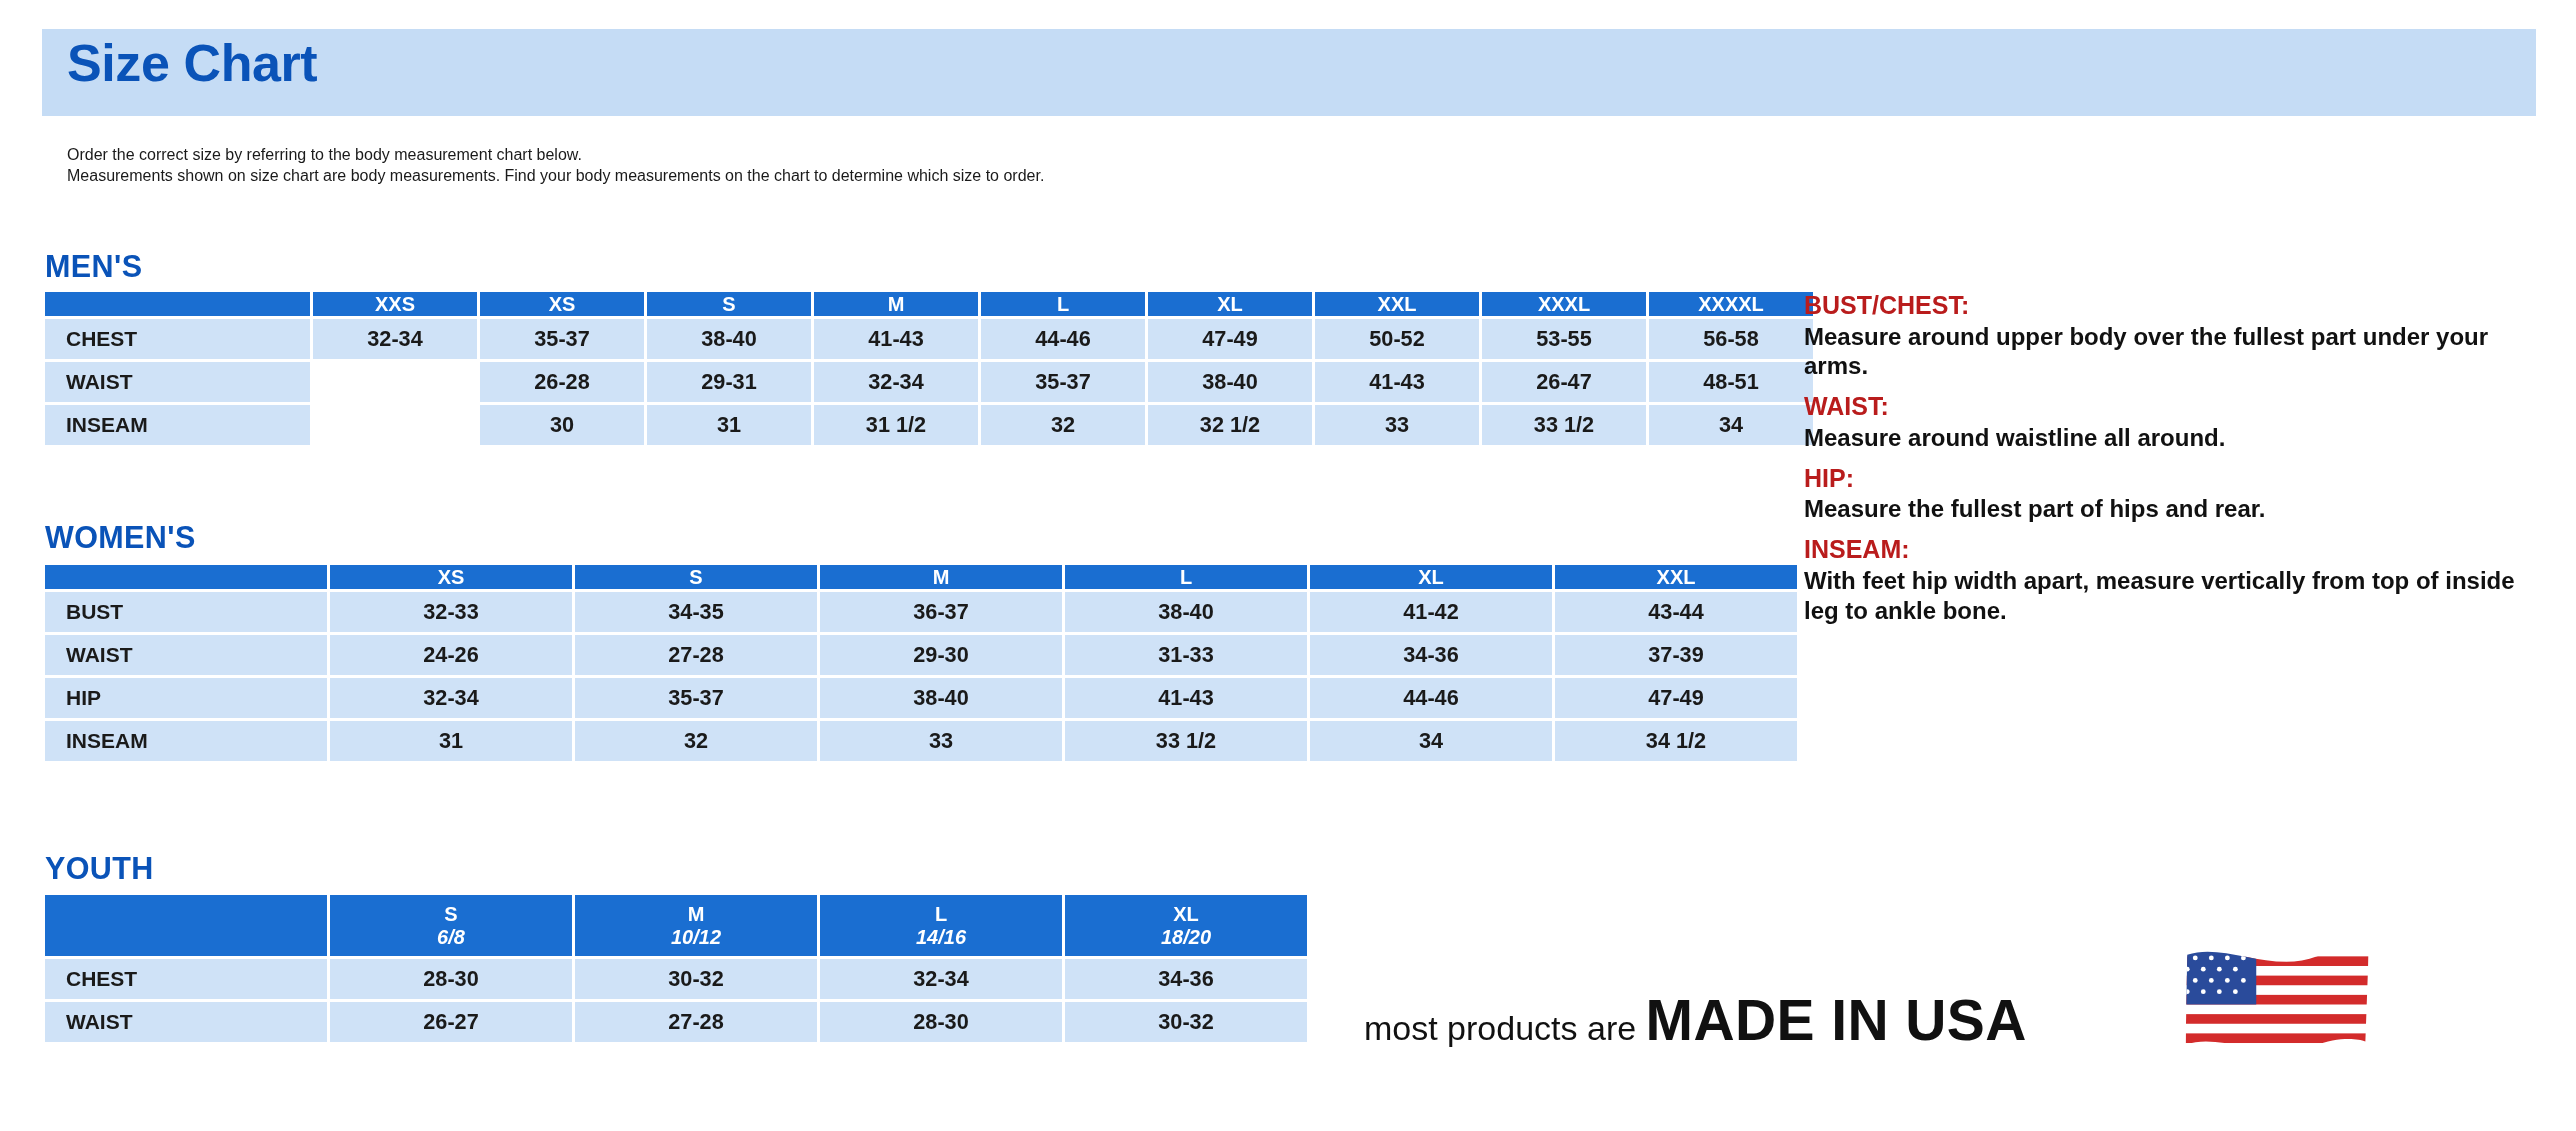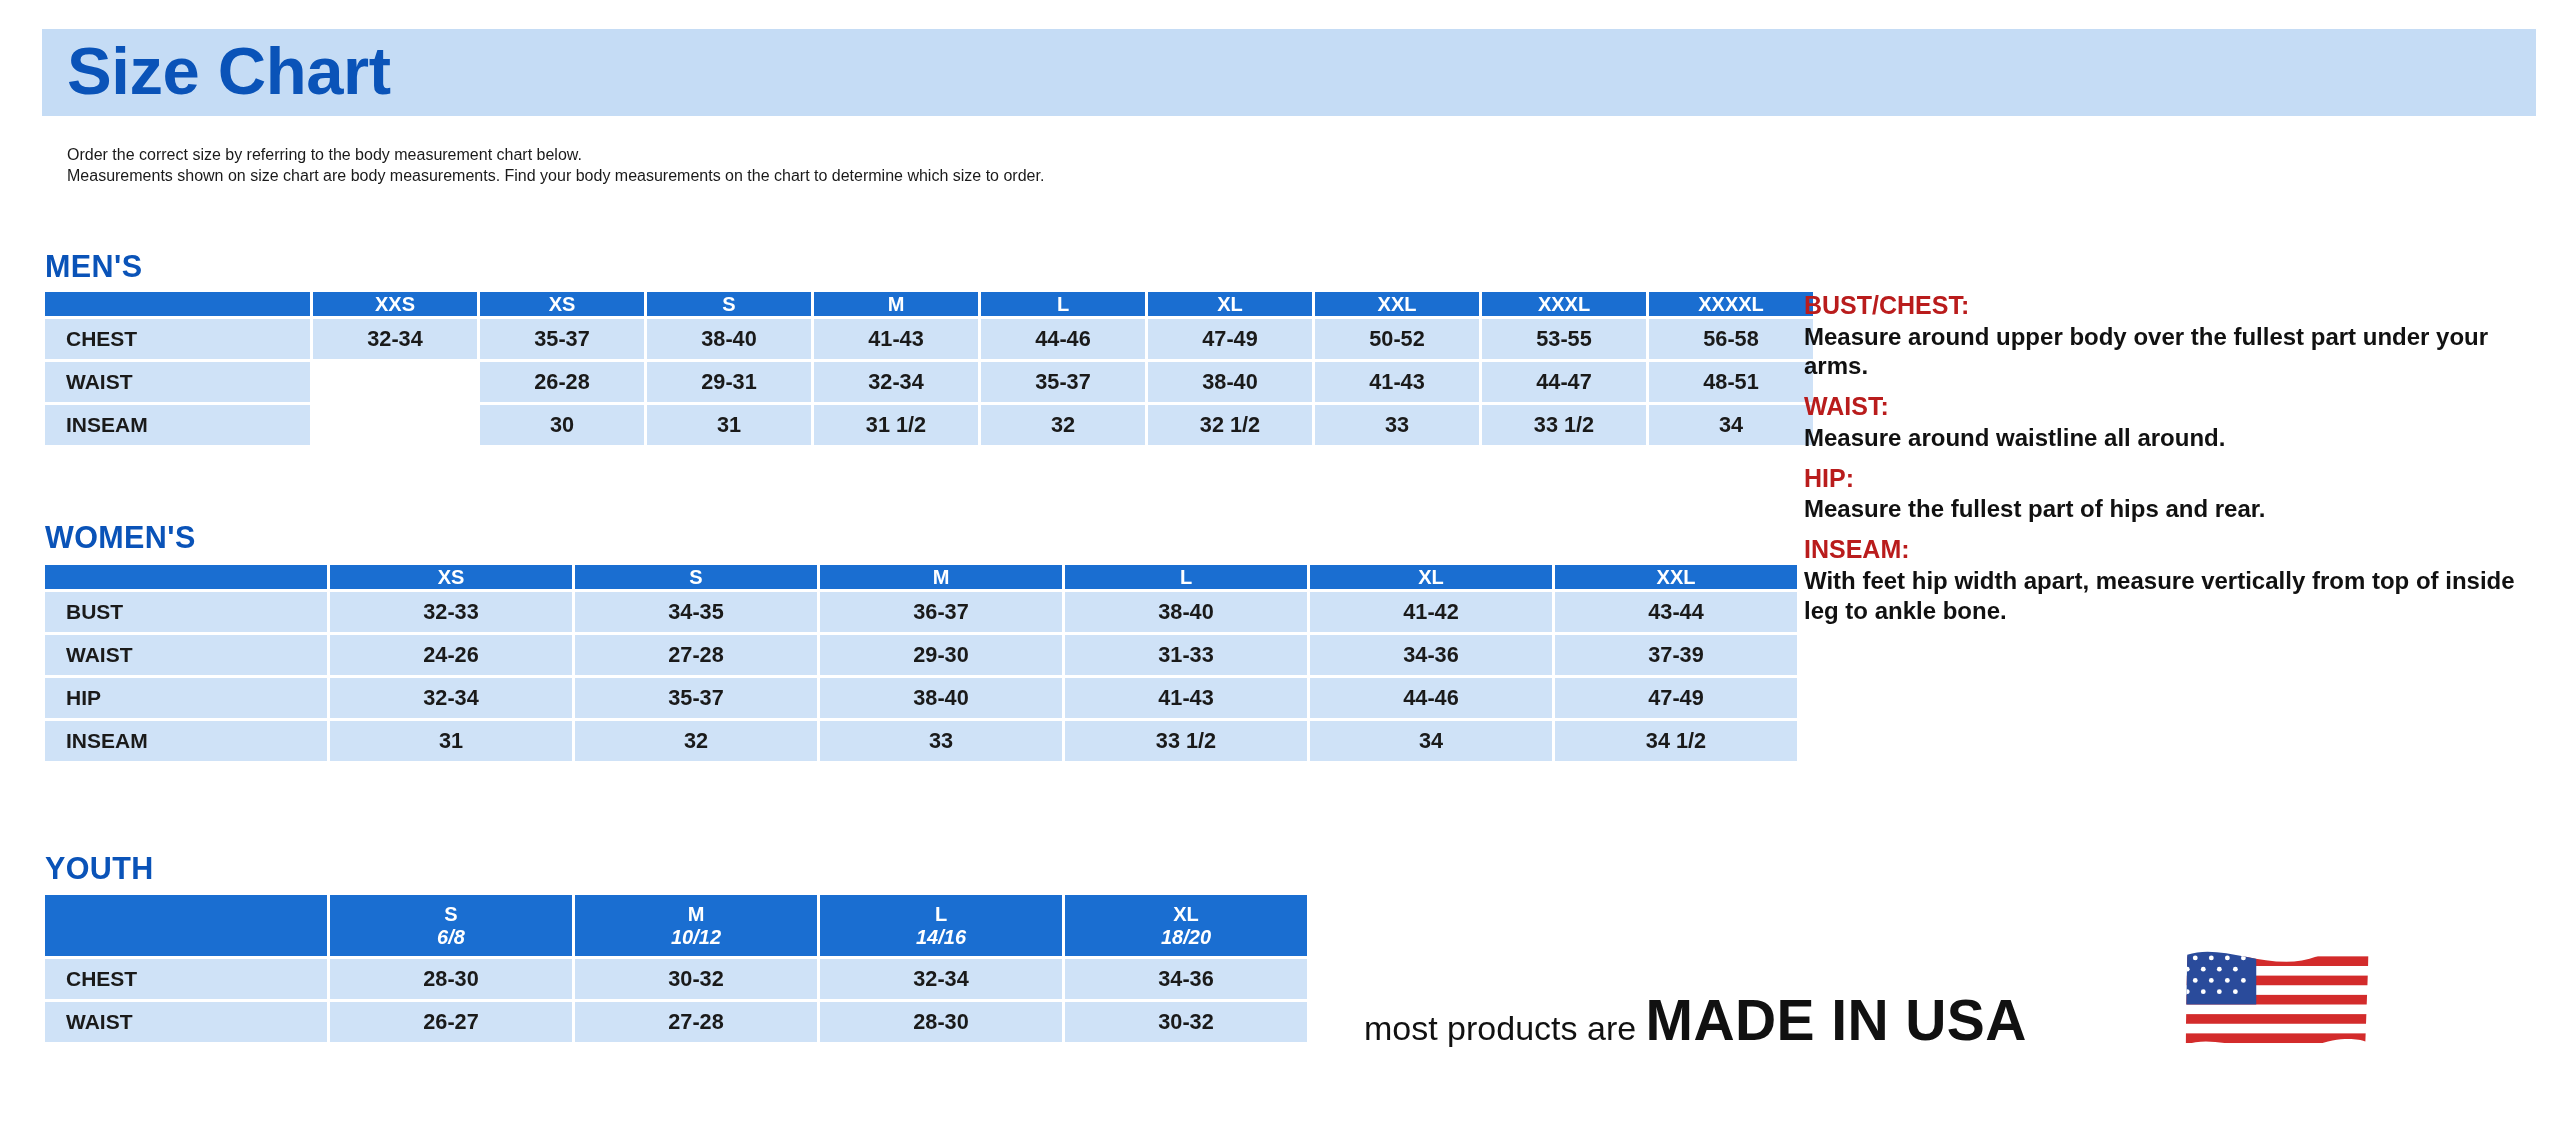--- a/index.html
+++ b/index.html
@@ -28,21 +28,21 @@
     left: 42px;
     top: 29px;
     width: 2494px;
     height: 87px;
     background: #c5dcf5;
   }
   .header-title {
     position: absolute;
     left: 67px;
     top: 37px;
-    font-size: 67px;
+    font-size: 52px;
     font-weight: bold;
     color: #0a53b8;
     letter-spacing: -0.4px;
     line-height: 1;
   }
 
   
   .intro {
     position: absolute;
     left: 67px;
@@ -233,21 +233,21 @@
       </tr>
       <tr>
         <td class="rowhead">WAIST</td>
         <td class="val empty"></td>
         <td class="val">26-28</td>
         <td class="val">29-31</td>
         <td class="val">32-34</td>
         <td class="val">35-37</td>
         <td class="val">38-40</td>
         <td class="val">41-43</td>
-        <td class="val">44-47</td>
+        <td class="val">26-47</td>
         <td class="val">48-51</td>
       </tr>
       <tr>
         <td class="rowhead">INSEAM</td>
         <td class="val empty"></td>
         <td class="val">30</td>
         <td class="val">31</td>
         <td class="val">31 1/2</td>
         <td class="val">32</td>
         <td class="val">32 1/2</td>

